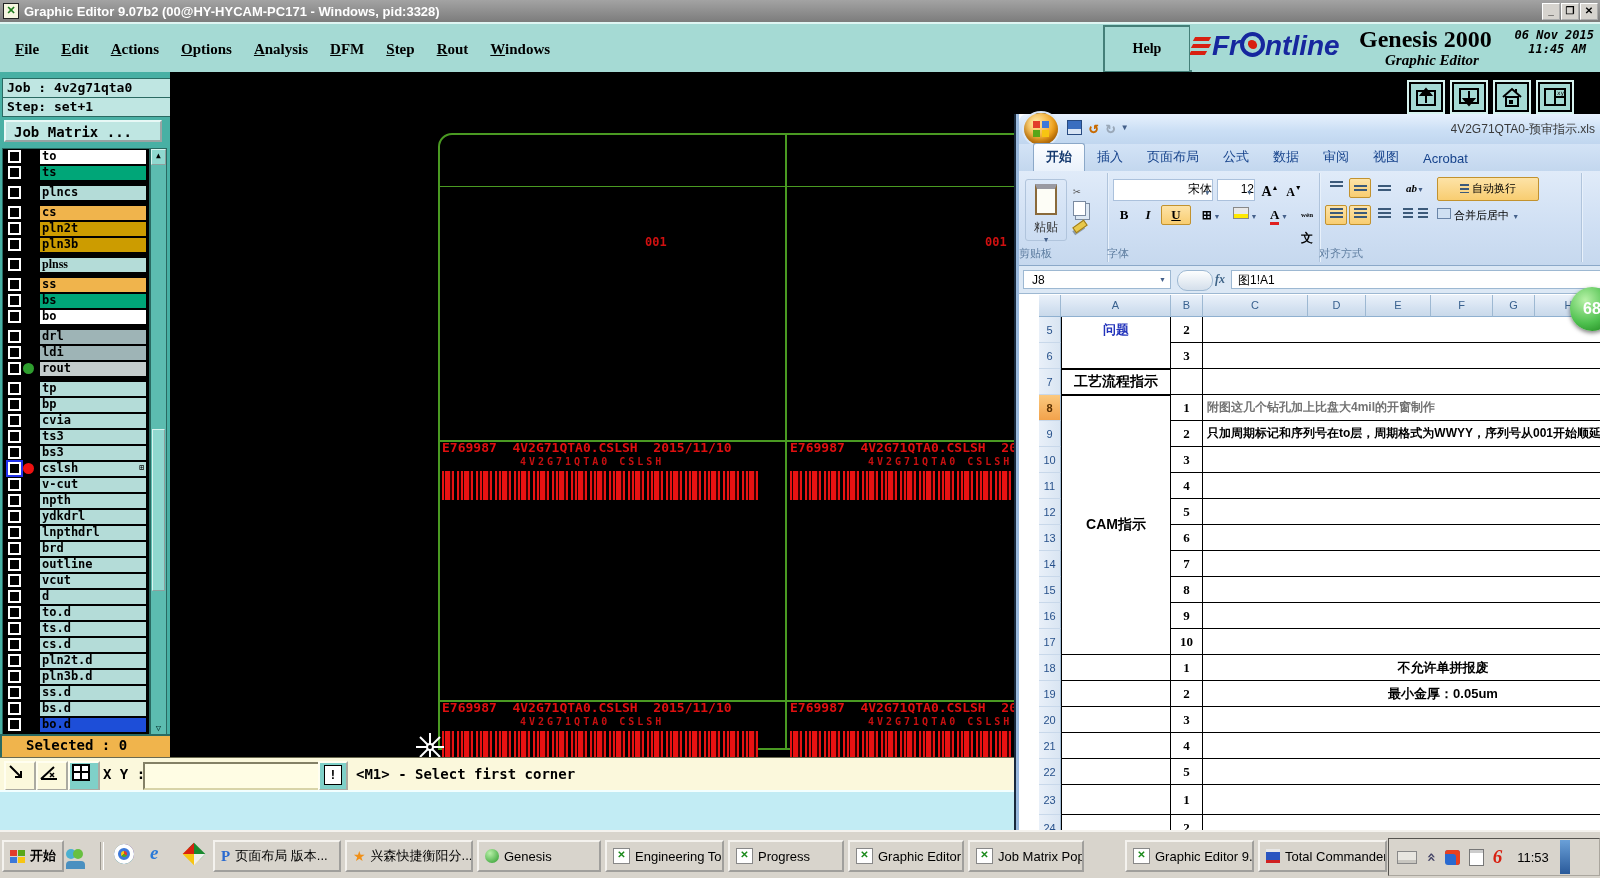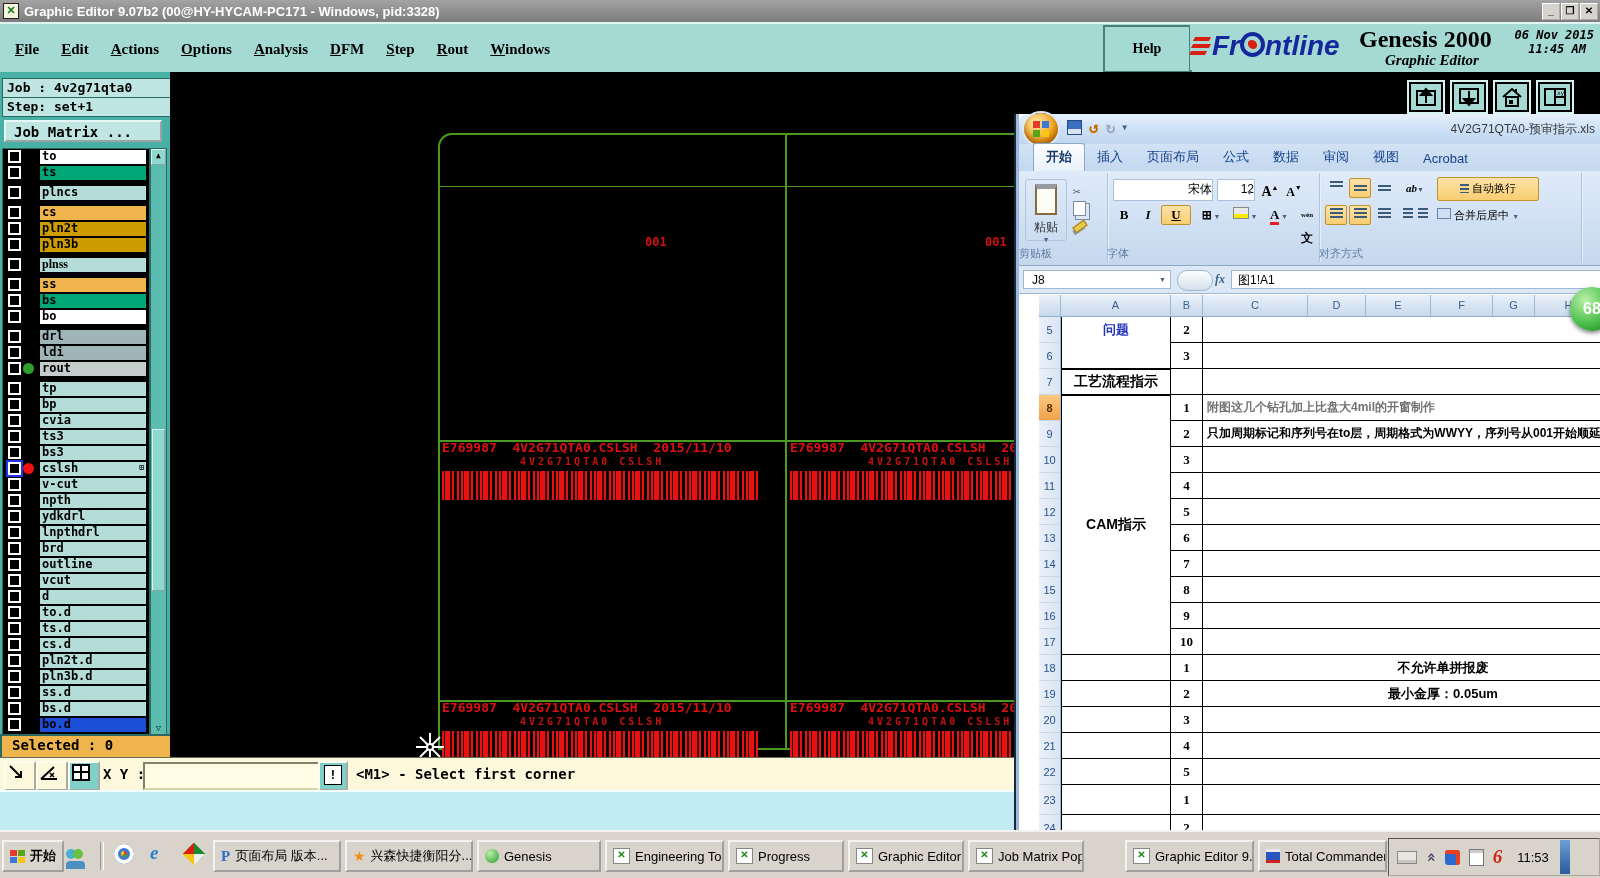--- a/index.html
+++ b/index.html
@@ -33,21 +33,21 @@
              border:1px solid #2a6a62;overflow:hidden;}
   .lrow{position:relative;height:16px;}
   .lrow .cb{position:absolute;left:5px;top:1px;width:9px;height:9px;border:2px solid #fff;background:#000;}
   .lrow .cb.sel{outline:2px solid #2233ee;}
   .lrow .dot{position:absolute;left:20px;top:2px;width:11px;height:11px;border-radius:50%;}
   .lrow .lab{position:absolute;left:36px;top:0;width:104px;height:14px;border:1px solid #000;
              font:bold 12px "DejaVu Sans Mono",monospace;color:#000;padding-left:2px;line-height:13px;overflow:hidden;}
   .gap{height:4px;}
   #sb-scroll{position:absolute;left:150px;top:76px;width:15px;height:586px;background:#5cbcb0;border:1px solid #2a6a62;}
   #selbar{position:absolute;left:0px;top:662px;width:168px;height:22px;background:#f0b44c;
-          border:2px solid #2a6a62;font:bold 14px "DejaVu Sans Mono",monospace;line-height:18px;padding-left:10px;}
+          border:2px solid #2a6a62;font:bold 14px "DejaVu Sans Mono",monospace;line-height:18px;padding-left:24px;}
   
   #canvas{left:170px;top:72px;width:1430px;height:685px;background:#000;overflow:hidden;}
   #outline{position:absolute;left:268px;top:61px;width:1162px;height:613px;
            border:2px solid var(--green);border-radius:14px 0 0 0;}
   .gl{position:absolute;background:var(--green);}
   .mk1{position:absolute;font:bold 13px "DejaVu Sans Mono",monospace;color:var(--red);white-space:pre;}
   .mk2{position:absolute;font:bold 10px "DejaVu Sans Mono",monospace;color:#c81010;letter-spacing:3px;white-space:pre;}
   .bars{position:absolute;height:29px;background:repeating-linear-gradient(90deg,
         #e81212 0 2px,#1c0000 2px 3px,#e81212 3px 8px,#3a0000 8px 10px,#e81212 10px 12px,#000 12px 15px,#e81212 15px 17px,#200000 17px 19px);}
   #popup{position:absolute;left:6px;top:160px;width:216px;height:208px;background:#fff;border:3px solid #1515c8;}

